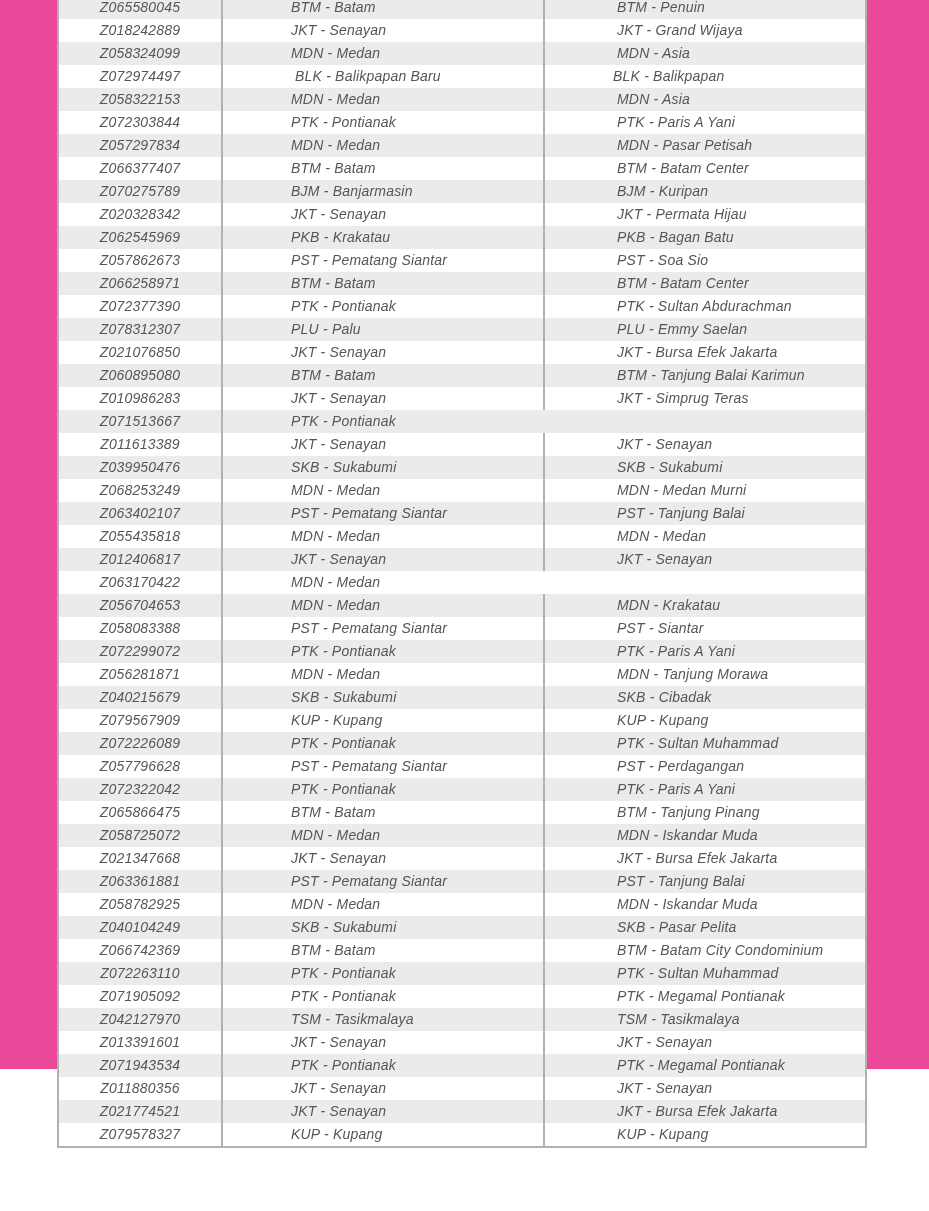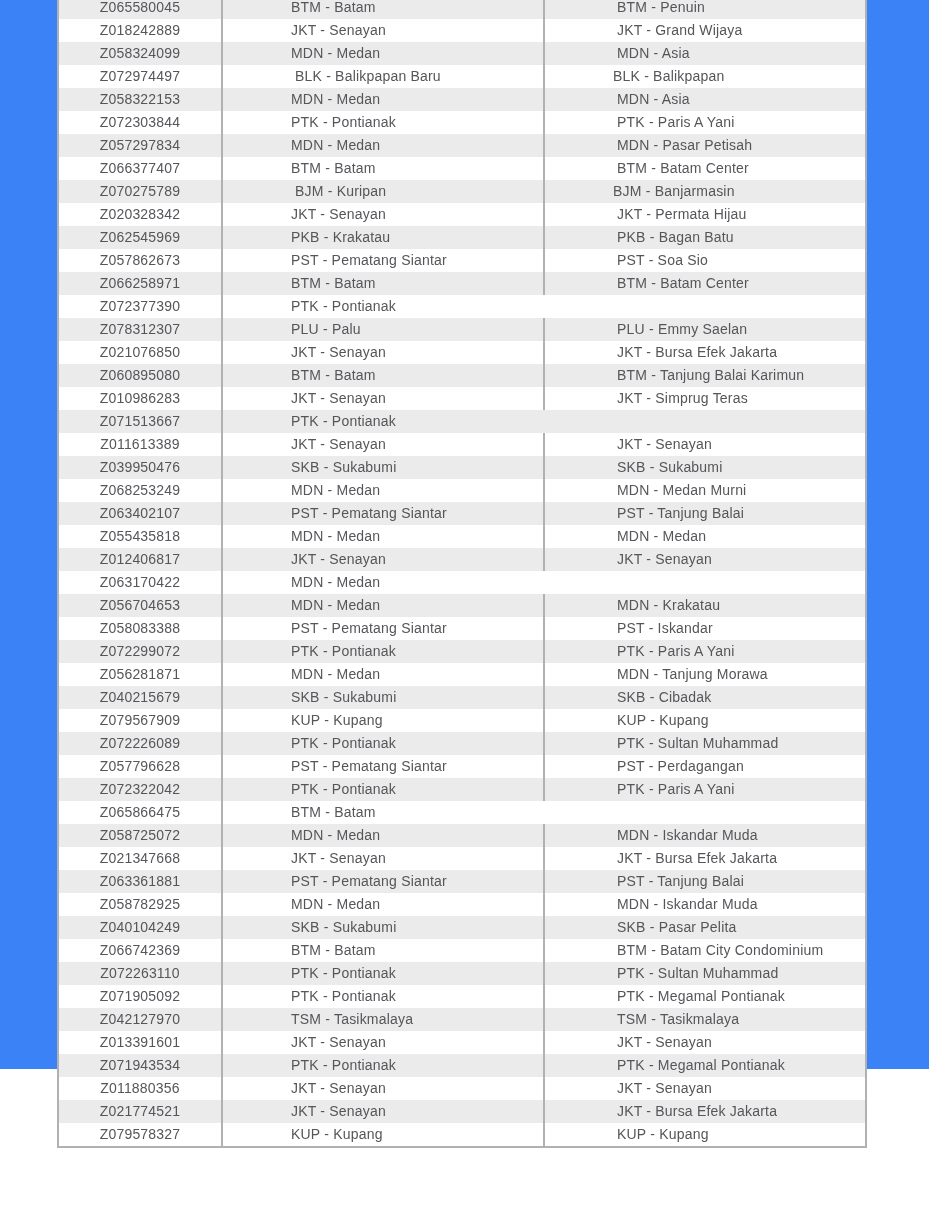--- a/index.html
+++ b/index.html
@@ -8,21 +8,22 @@
     width: 929px;
     height: 1211px;
     background: #ffffff;
     overflow: hidden;
     font-family: "Liberation Sans", sans-serif;
   }
   .page {
     position: relative;
     width: 929px;
     height: 1069px;
-    background: #3b82f6;
+    background: #ec4899;
+    font-style: italic;
   }
   .data-table {
     position: absolute;
     left: 57px;
     top: -4px;
     width: 810px;
     box-sizing: border-box;
     border-left: 2px solid #b1b1b1;
     border-right: 2px solid #b1b1b1;
     border-bottom: 2px solid #b1b1b1;
@@ -109,22 +110,22 @@
   </div>
 
   <div class="row">
     <div class="cell code">Z066377407</div>
     <div class="cell branch">BTM - Batam</div>
     <div class="cell location">BTM - Batam Center</div>
   </div>
 
   <div class="row">
     <div class="cell code">Z070275789</div>
+    <div class="cell branch">BJM - Banjarmasin</div>
     <div class="cell location">BJM - Kuripan</div>
-    <div class="cell branch">BJM - Banjarmasin</div>
   </div>
 
   <div class="row">
     <div class="cell code">Z020328342</div>
     <div class="cell branch">JKT - Senayan</div>
     <div class="cell location">JKT - Permata Hijau</div>
   </div>
 
   <div class="row">
     <div class="cell code">Z062545969</div>
@@ -140,20 +141,21 @@
 
   <div class="row">
     <div class="cell code">Z066258971</div>
     <div class="cell branch">BTM - Batam</div>
     <div class="cell location">BTM - Batam Center</div>
   </div>
 
   <div class="row">
     <div class="cell code">Z072377390</div>
     <div class="cell branch">PTK - Pontianak</div>
+    <div class="cell location">PTK - Sultan Abdurachman</div>
   </div>
 
   <div class="row">
     <div class="cell code">Z078312307</div>
     <div class="cell branch">PLU - Palu</div>
     <div class="cell location">PLU - Emmy Saelan</div>
   </div>
 
   <div class="row">
     <div class="cell code">Z021076850</div>
@@ -221,21 +223,21 @@
 
   <div class="row">
     <div class="cell code">Z056704653</div>
     <div class="cell branch">MDN - Medan</div>
     <div class="cell location">MDN - Krakatau</div>
   </div>
 
   <div class="row">
     <div class="cell code">Z058083388</div>
     <div class="cell branch">PST - Pematang Siantar</div>
-    <div class="cell location">PST - Iskandar</div>
+    <div class="cell location">PST - Siantar</div>
   </div>
 
   <div class="row">
     <div class="cell code">Z072299072</div>
     <div class="cell branch">PTK - Pontianak</div>
     <div class="cell location">PTK - Paris A Yani</div>
   </div>
 
   <div class="row">
     <div class="cell code">Z056281871</div>
@@ -269,20 +271,21 @@
 
   <div class="row">
     <div class="cell code">Z072322042</div>
     <div class="cell branch">PTK - Pontianak</div>
     <div class="cell location">PTK - Paris A Yani</div>
   </div>
 
   <div class="row">
     <div class="cell code">Z065866475</div>
     <div class="cell branch">BTM - Batam</div>
+    <div class="cell location">BTM - Tanjung Pinang</div>
   </div>
 
   <div class="row">
     <div class="cell code">Z058725072</div>
     <div class="cell branch">MDN - Medan</div>
     <div class="cell location">MDN - Iskandar Muda</div>
   </div>
 
   <div class="row">
     <div class="cell code">Z021347668</div>

